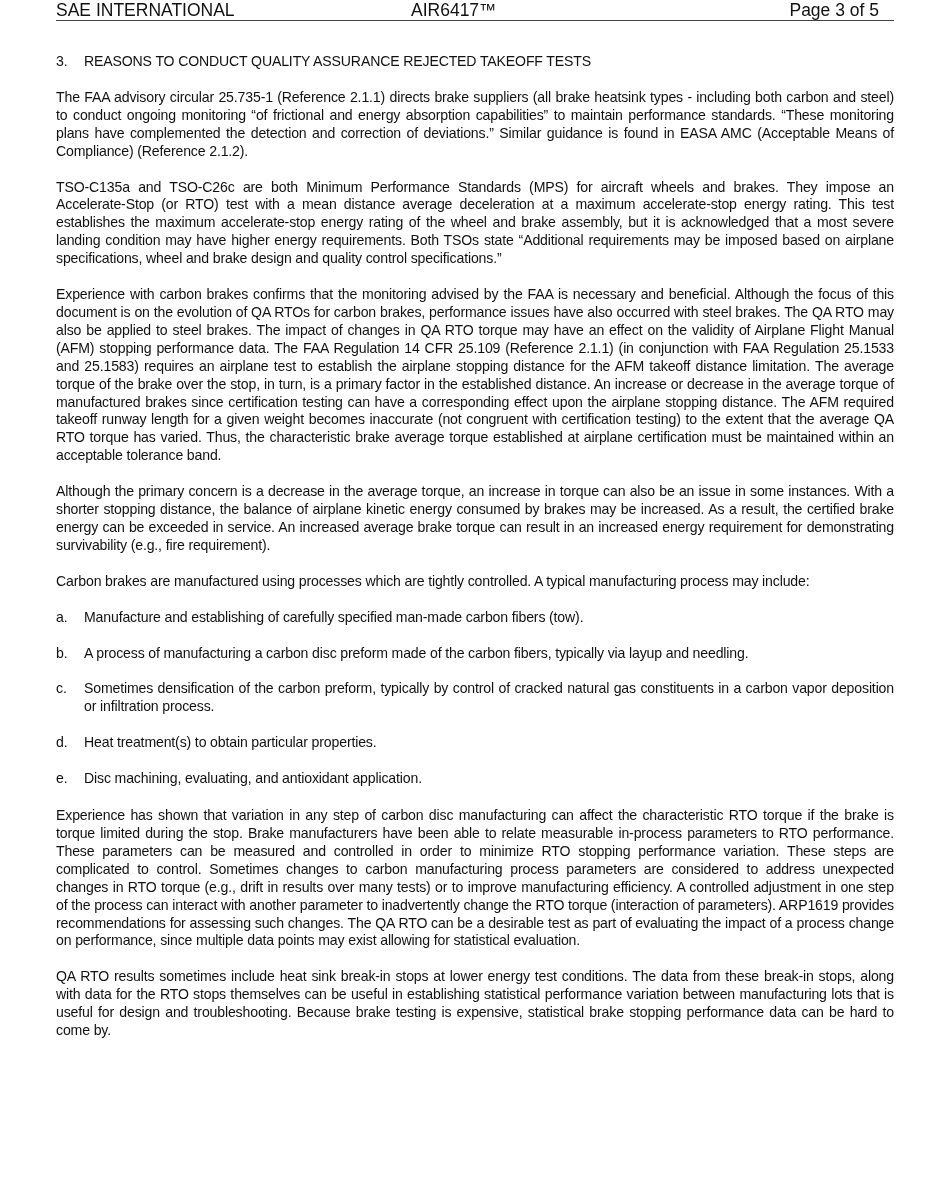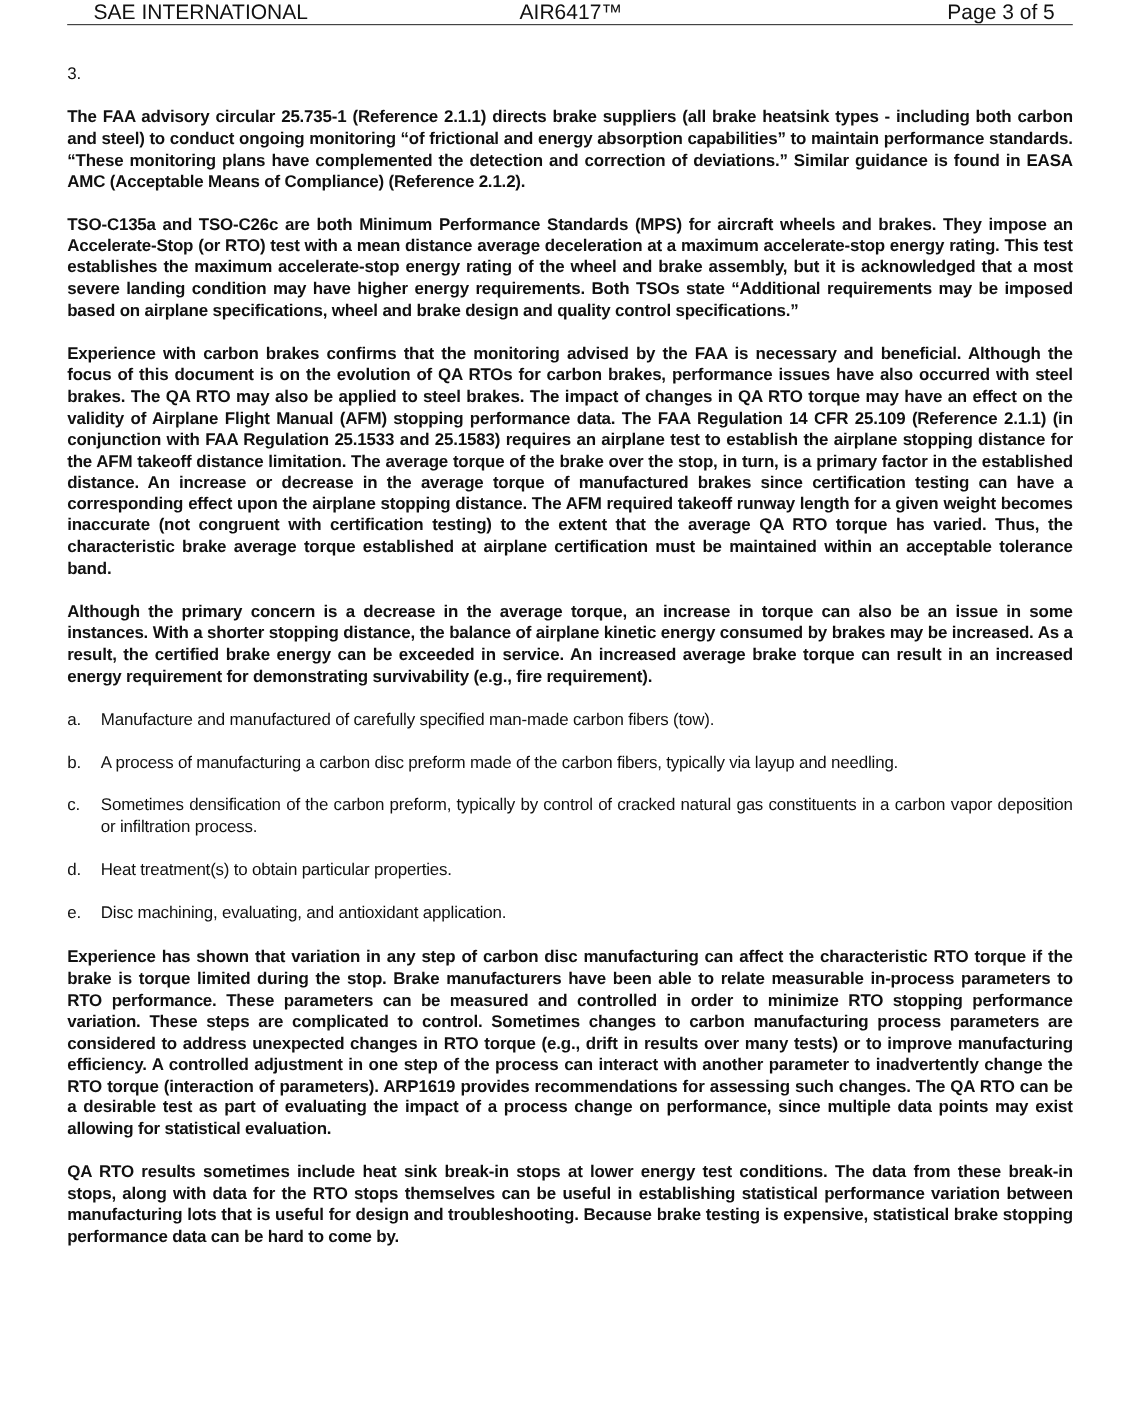--- a/index.html
+++ b/index.html
@@ -5,58 +5,60 @@
   html, body { margin: 0; padding: 0; background: #ffffff; }
   body {
     width: 950px; height: 1185px; position: relative; overflow: hidden;
     font-family: "Liberation Sans", sans-serif; color: #111111;
   }
   .page-header {
     position: absolute; left: 56px; top: 0px; width: 838px; height: 20px;
     border-bottom: 1.5px solid #444444;
     font-size: 17.5px; line-height: 22px;
   }
-  .page-header span { position: absolute; top: -1px; white-space: nowrap; margin-left: 22px; }
+  .page-header span { position: absolute; top: -1px; white-space: nowrap; }
   .hdr-left { left: 0; }
   .hdr-center { left: 355px; }
   .hdr-right { right: 15px; }
   .content {
     position: absolute; left: 56px; top: 53px; width: 838px;
     font-size: 14.1px; line-height: 17.9px; letter-spacing: -0.15px;
   }
   .section-heading { margin: 0 0 18px 0; display: flex; }
   .section-heading .num { width: 28px; flex: none; }
-  p { margin: 0 0 18px 0; text-align: justify; font-weight: bold; }
+  p { margin: 0 0 18px 0; text-align: justify; }
   .list-item { display: flex; margin: 0 0 18px 0; }
   .list-item .marker { width: 28px; flex: none; }
   .list-item .text { flex: 1; text-align: justify; }
   .list-item.last { margin-bottom: 19px; }
 </style>
 </head>
 <body>
 
 <div class="page-header">
   <span class="hdr-left">SAE INTERNATIONAL</span>
   <span class="hdr-center">AIR6417™</span>
   <span class="hdr-right">Page 3 of 5</span>
 </div>
 
 <div class="content">
   <div class="section-heading">
     <span class="num">3.</span>
+    <span>REASONS TO CONDUCT QUALITY ASSURANCE REJECTED TAKEOFF TESTS</span>
   </div>
 
   <p>The FAA advisory circular 25.735-1 (Reference 2.1.1) directs brake suppliers (all brake heatsink types - including both carbon and steel) to conduct ongoing monitoring “of frictional and energy absorption capabilities” to maintain performance standards. “These monitoring plans have complemented the detection and correction of deviations.” Similar guidance is found in EASA AMC (Acceptable Means of Compliance) (Reference 2.1.2).</p>
   <p>TSO-C135a and TSO-C26c are both Minimum Performance Standards (MPS) for aircraft wheels and brakes. They impose an Accelerate-Stop (or RTO) test with a mean distance average deceleration at a maximum accelerate-stop energy rating. This test establishes the maximum accelerate-stop energy rating of the wheel and brake assembly, but it is acknowledged that a most severe landing condition may have higher energy requirements. Both TSOs state “Additional requirements may be imposed based on airplane specifications, wheel and brake design and quality control specifications.”</p>
   <p>Experience with carbon brakes confirms that the monitoring advised by the FAA is necessary and beneficial. Although the focus of this document is on the evolution of QA RTOs for carbon brakes, performance issues have also occurred with steel brakes. The QA RTO may also be applied to steel brakes. The impact of changes in QA RTO torque may have an effect on the validity of Airplane Flight Manual (AFM) stopping performance data. The FAA Regulation 14 CFR 25.109 (Reference 2.1.1) (in conjunction with FAA Regulation 25.1533 and 25.1583) requires an airplane test to establish the airplane stopping distance for the AFM takeoff distance limitation. The average torque of the brake over the stop, in turn, is a primary factor in the established distance. An increase or decrease in the average torque of manufactured brakes since certification testing can have a corresponding effect upon the airplane stopping distance. The AFM required takeoff runway length for a given weight becomes inaccurate (not congruent with certification testing) to the extent that the average QA RTO torque has varied. Thus, the characteristic brake average torque established at airplane certification must be maintained within an acceptable tolerance band.</p>
   <p>Although the primary concern is a decrease in the average torque, an increase in torque can also be an issue in some instances. With a shorter stopping distance, the balance of airplane kinetic energy consumed by brakes may be increased. As a result, the certified brake energy can be exceeded in service. An increased average brake torque can result in an increased energy requirement for demonstrating survivability (e.g., fire requirement).</p>
+  <p>Carbon brakes are manufactured using processes which are tightly controlled. A typical manufacturing process may include:</p>
 
   <div class="list-item">
     <span class="marker">a.</span>
-    <span class="text">Manufacture and manufactured of carefully specified man-made carbon fibers (tow).</span>
+    <span class="text">Manufacture and establishing of carefully specified man-made carbon fibers (tow).</span>
   </div>
   <div class="list-item">
     <span class="marker">b.</span>
     <span class="text">A process of manufacturing a carbon disc preform made of the carbon fibers, typically via layup and needling.</span>
   </div>
   <div class="list-item">
     <span class="marker">c.</span>
     <span class="text">Sometimes densification of the carbon preform, typically by control of cracked natural gas constituents in a carbon vapor deposition or infiltration process.</span>
   </div>
   <div class="list-item">

